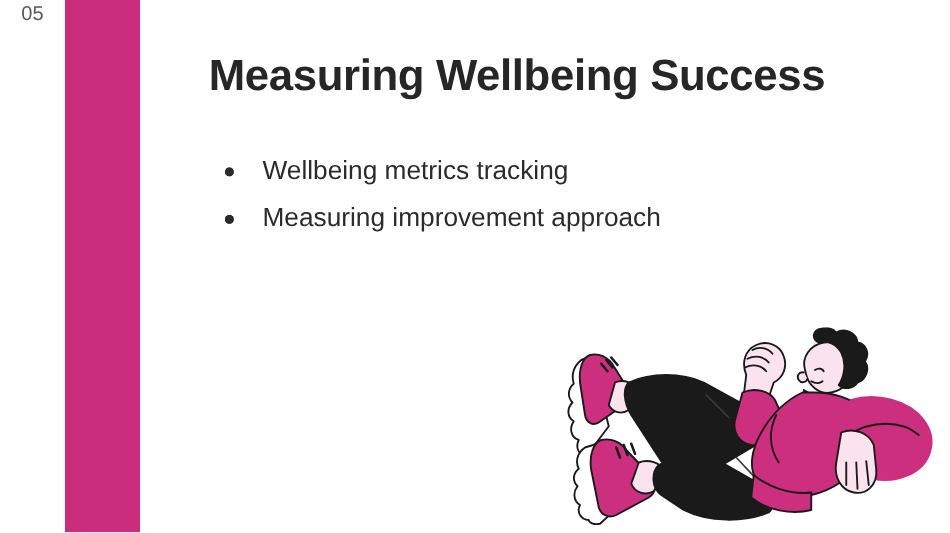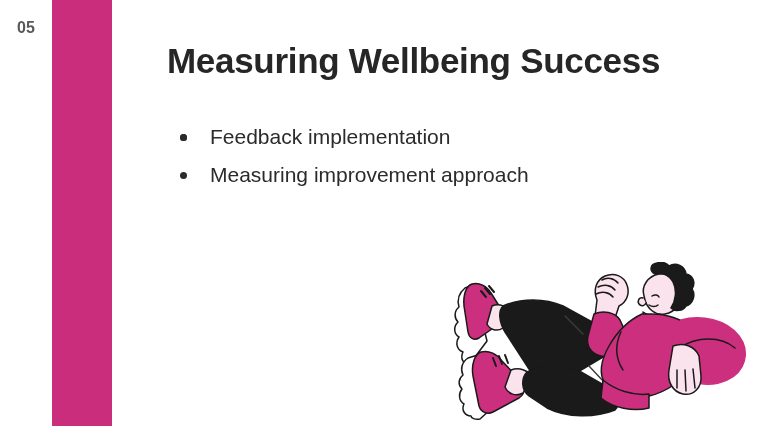--- a/index.html
+++ b/index.html
@@ -15,23 +15,23 @@
     width: 760px;
     height: 426px;
     background: #ffffff;
     overflow: hidden;
   }
 
   
   .slide-number {
     position: absolute;
     left: 17px;
-    top: 18px;
+    top: 2px;
     font-size: 16px;
-    font-weight: 700;
+    font-weight: 400;
     color: #58585a;
     letter-spacing: 0.2px;
     line-height: 20px;
   }
 
   
   .accent-bar {
     position: absolute;
     left: 52px;
     top: 0;
@@ -111,21 +111,24 @@
   <div class="content">
 
     <div class="slide-title">Measuring Wellbeing Success</div>
 
     <ul class="bullet-list">
       <li class="bullet-item">
         <span class="bullet-dot"></span>
       </li>
       <li class="bullet-item">
         <span class="bullet-dot"></span>
-        <span>Feedback implementation</span>
+        <span>Wellbeing metrics tracking</span>
+      </li>
+      <li class="bullet-item">
+        <span class="bullet-dot"></span>
       </li>
       <li class="bullet-item">
         <span class="bullet-dot"></span>
         <span>Measuring improvement approach</span>
       </li>
     </ul>
 
   </div>
 
   <div class="illustration">

